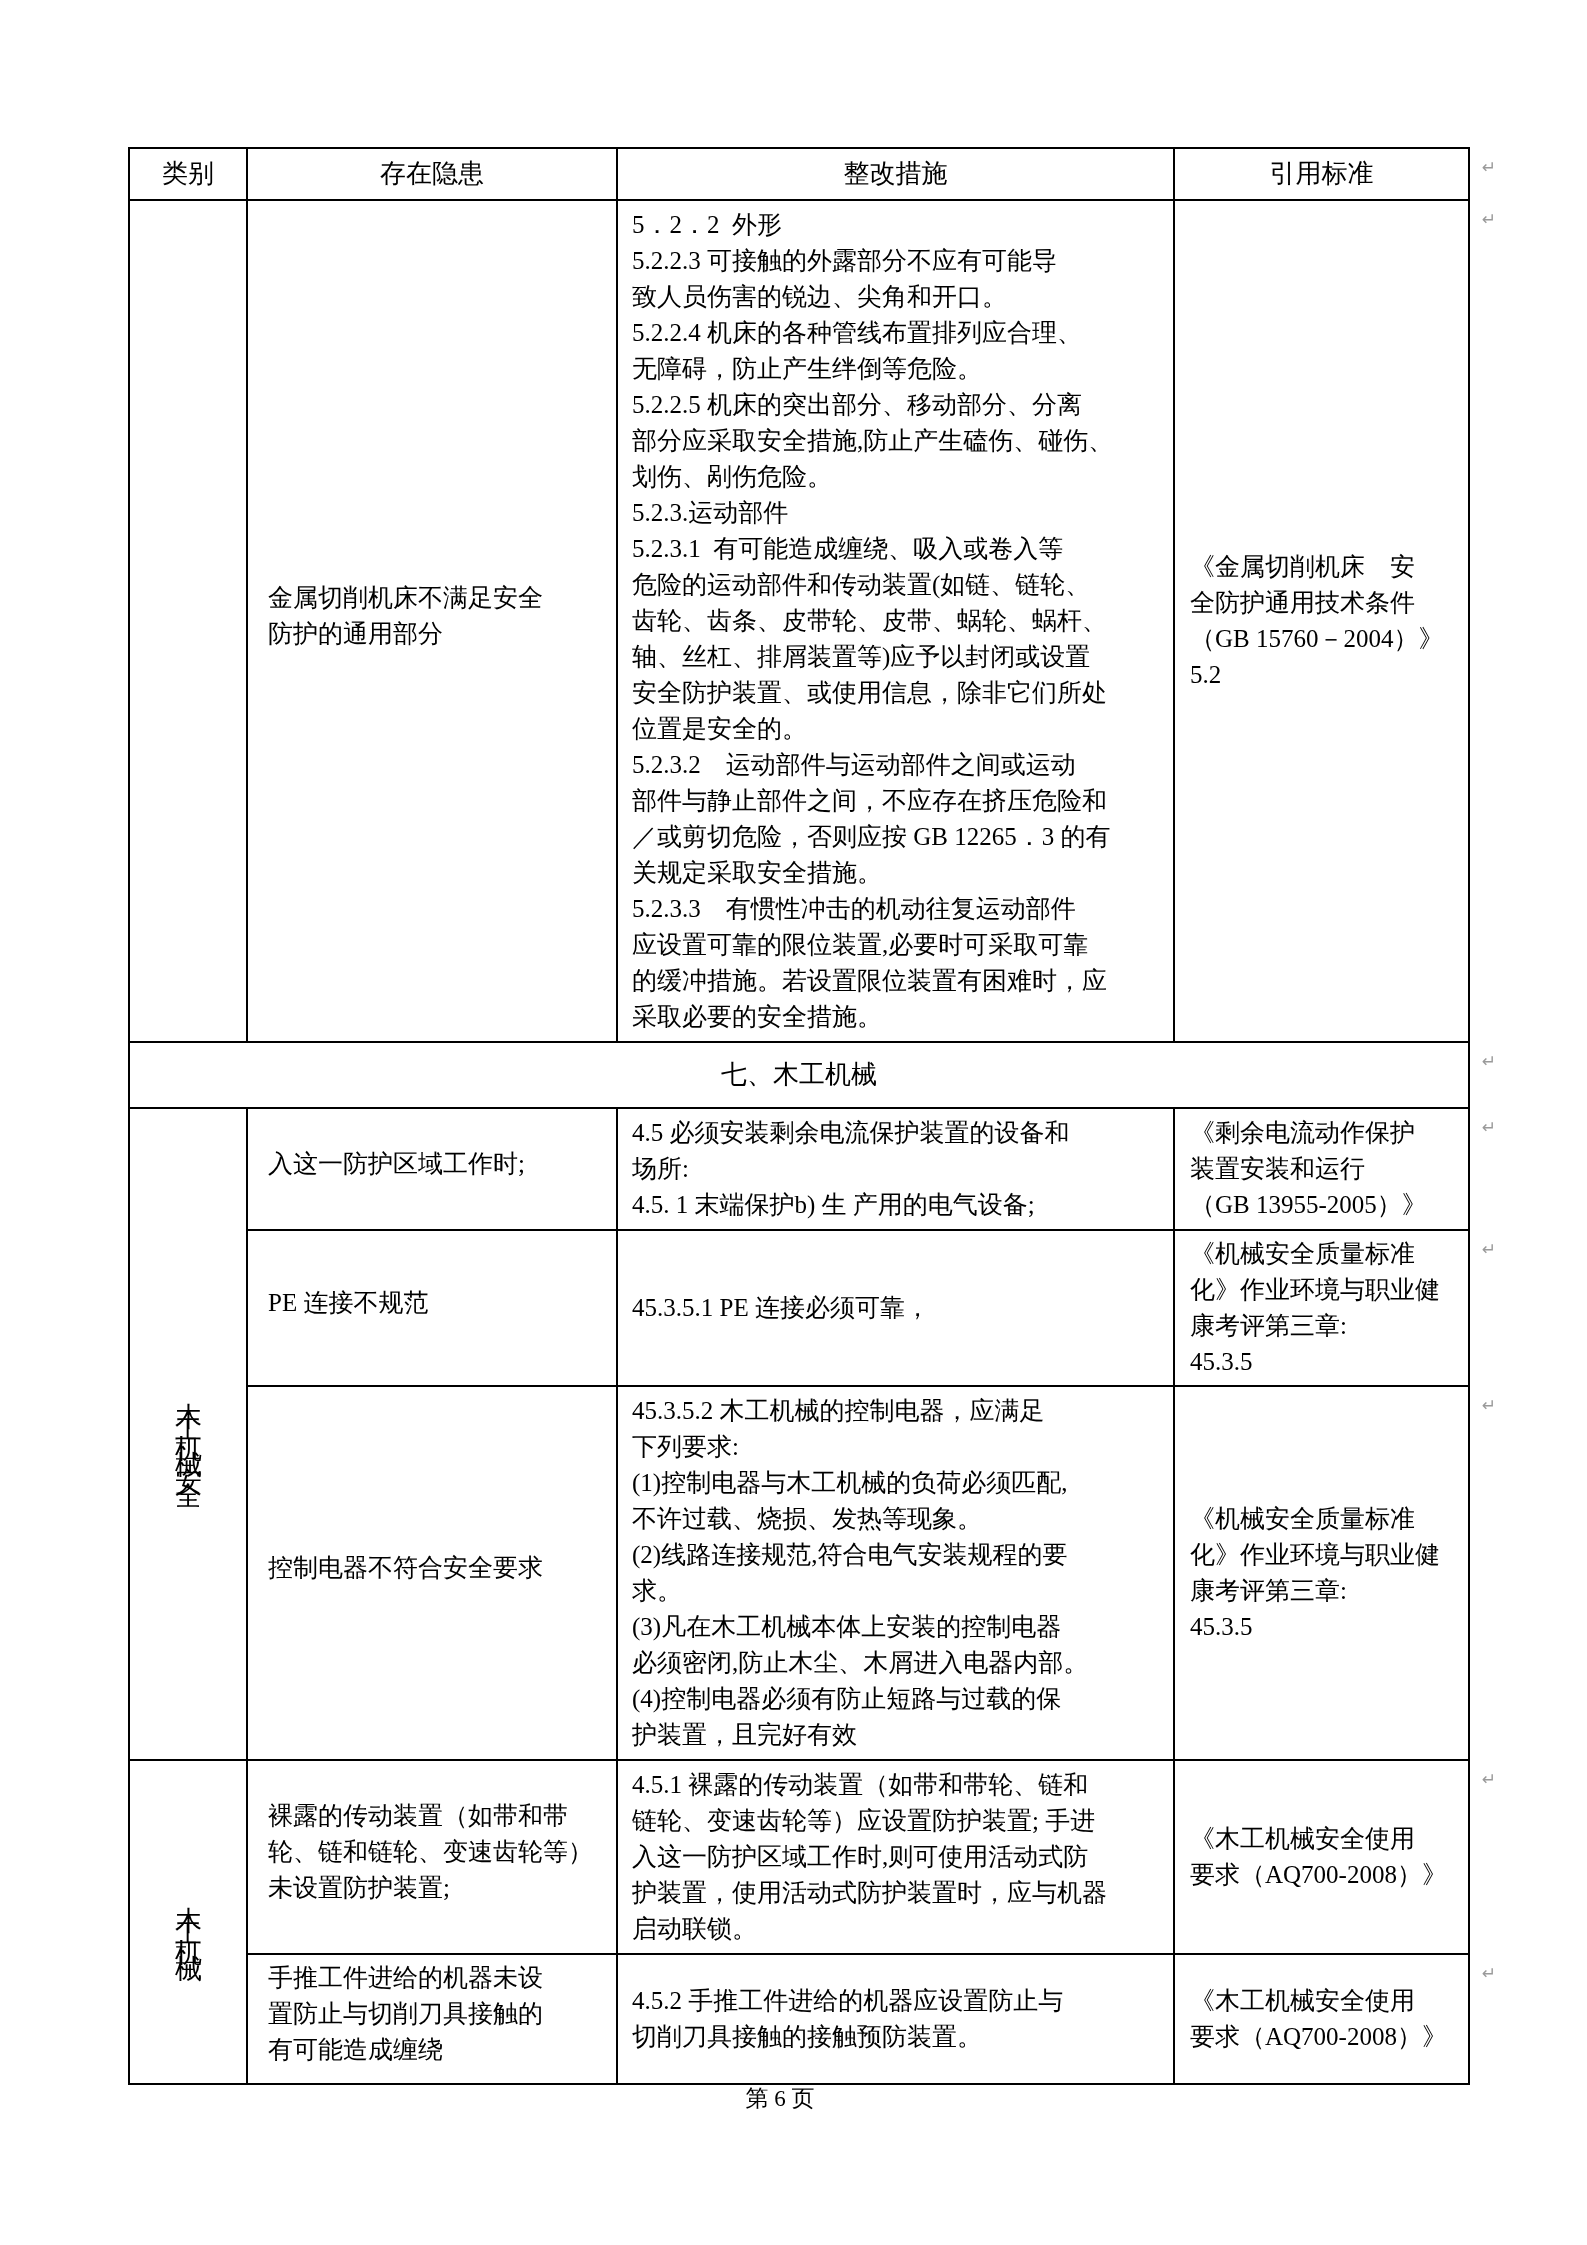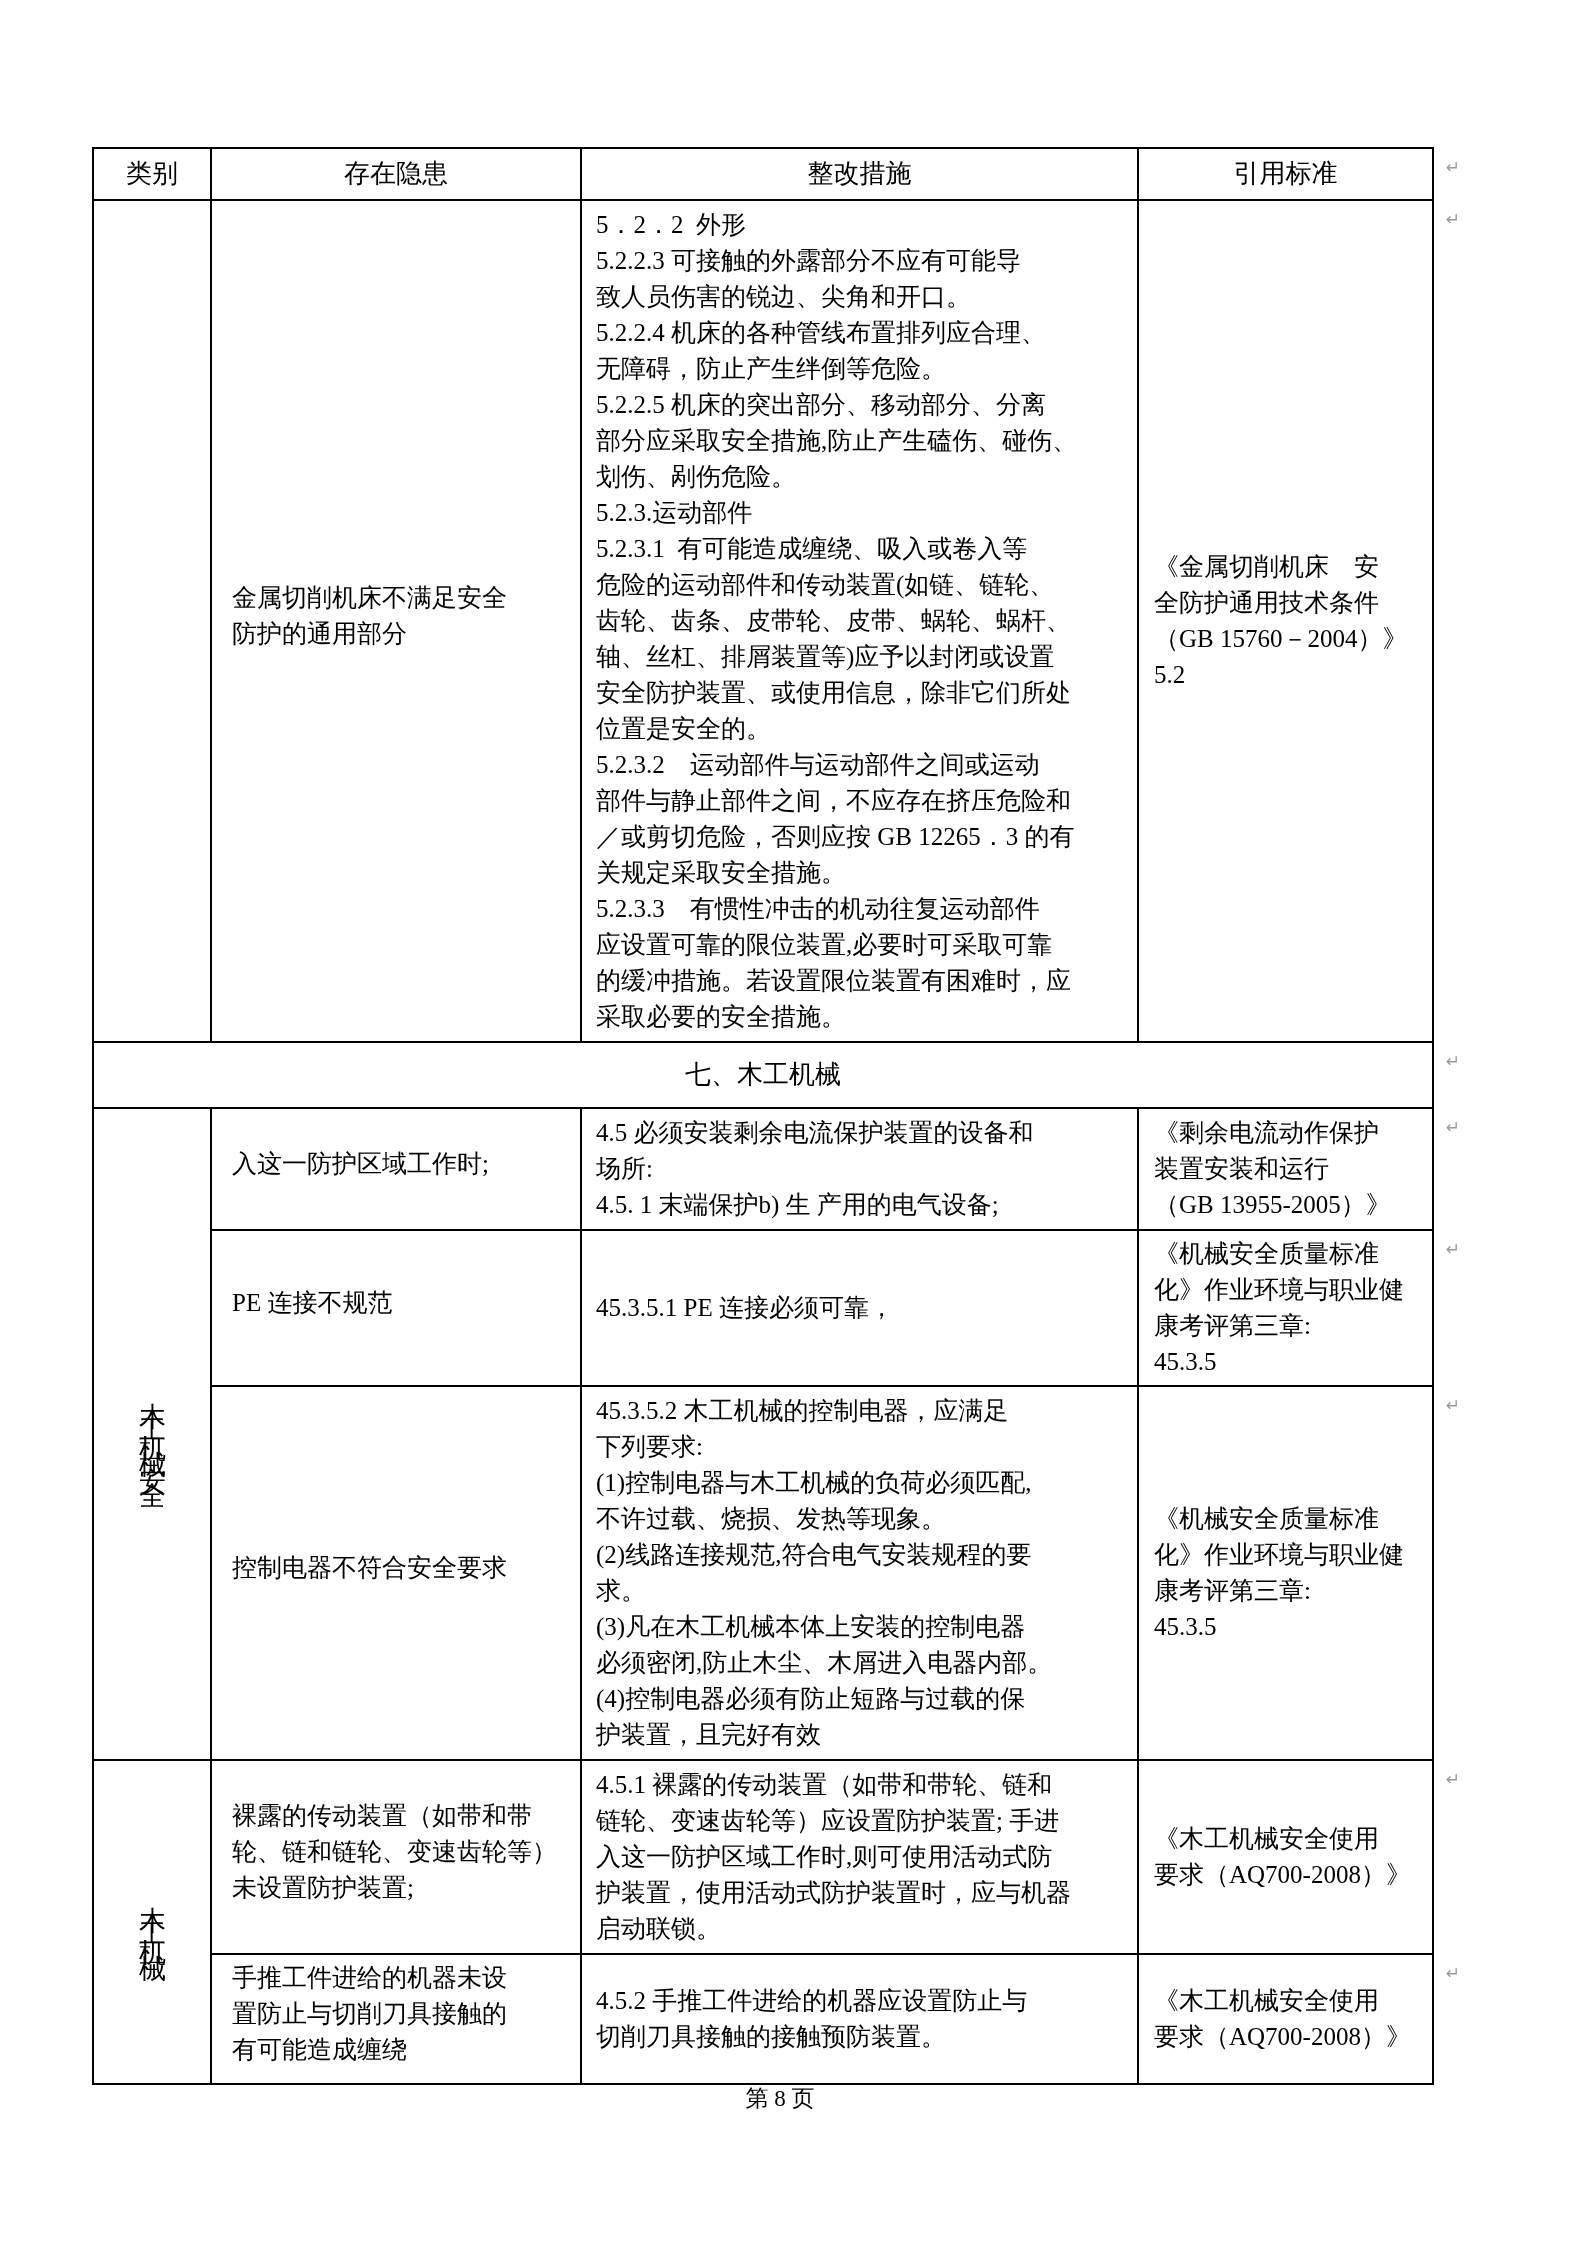--- a/index.html
+++ b/index.html
@@ -1,20 +1,20 @@
 <!DOCTYPE html>
 <html><head>
 <meta charset="utf-8">
 <style>
   html,body{margin:0;padding:0;}
   body{
     width:1587px;height:2245px;position:relative;background:#ffffff;
     font-family:"Liberation Serif","DejaVu Serif",serif;color:#000;
   }
-  .doc-table-wrap{position:absolute;left:92px;top:147px;width:1340px;}
+  .doc-table-wrap{position:absolute;left:128px;top:147px;width:1340px;}
   table.doc-table{border-collapse:collapse;table-layout:fixed;width:1340px;}
   .doc-table th,.doc-table td{
     border:2px solid #000;position:relative;vertical-align:middle;
     font-size:25px;line-height:36px;font-weight:normal;
   }
   .doc-table th{ text-align:center;font-size:26px;padding:7px 0;}
   td.cell-category{ text-align:center;padding:4px 0;}
   td.cell-hazard{ text-align:left;padding:5px 10px 15px 20px;white-space:pre-wrap;}
   td.cell-measures{ text-align:left;padding:6px 8px 6px 14px;white-space:pre-wrap;}
   td.cell-standard{ text-align:left;padding:5px 8px 5px 15px;white-space:pre-wrap;}
@@ -152,13 +152,13 @@
 有可能造成缠绕</td>
         <td class="cell-measures">4.5.2 手推工件进给的机器应设置防止与
 切削刀具接触的接触预防装置。</td>
         <td class="cell-standard"><span style="white-space:pre-wrap;">《木工机械安全使用
 要求（AQ700-2008）》</span><span class="eol-mark">↵</span></td>
       </tr>
     </tbody>
   </table>
 </div>
 
-<div class="page-footer">第 8 页</div>
+<div class="page-footer">第 6 页</div>
 
 </body></html>

